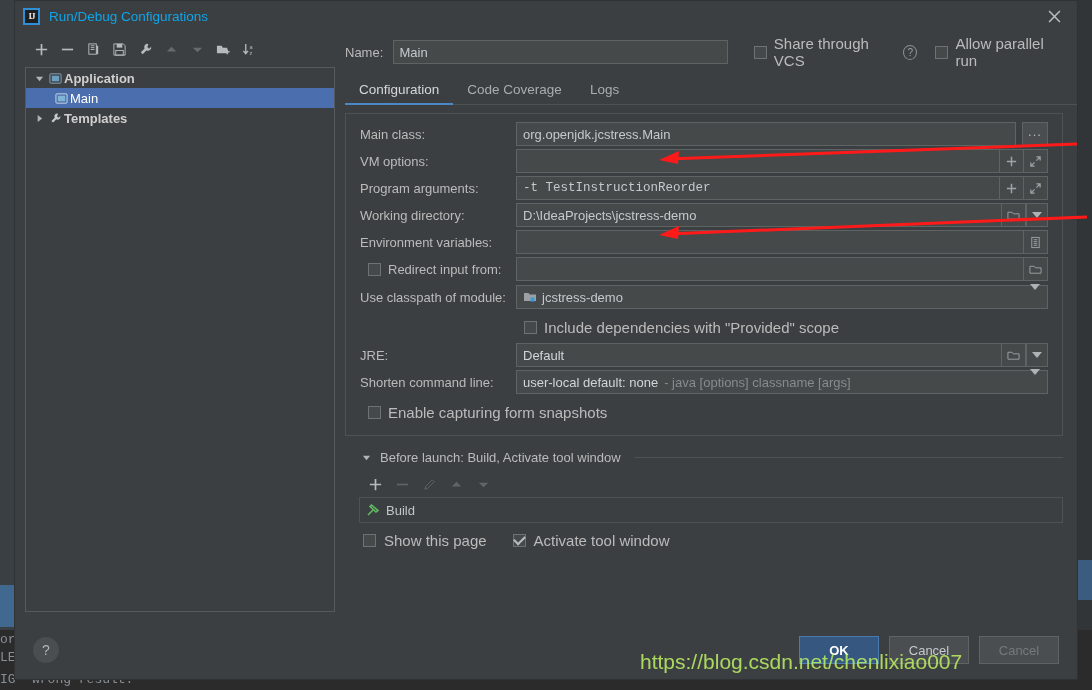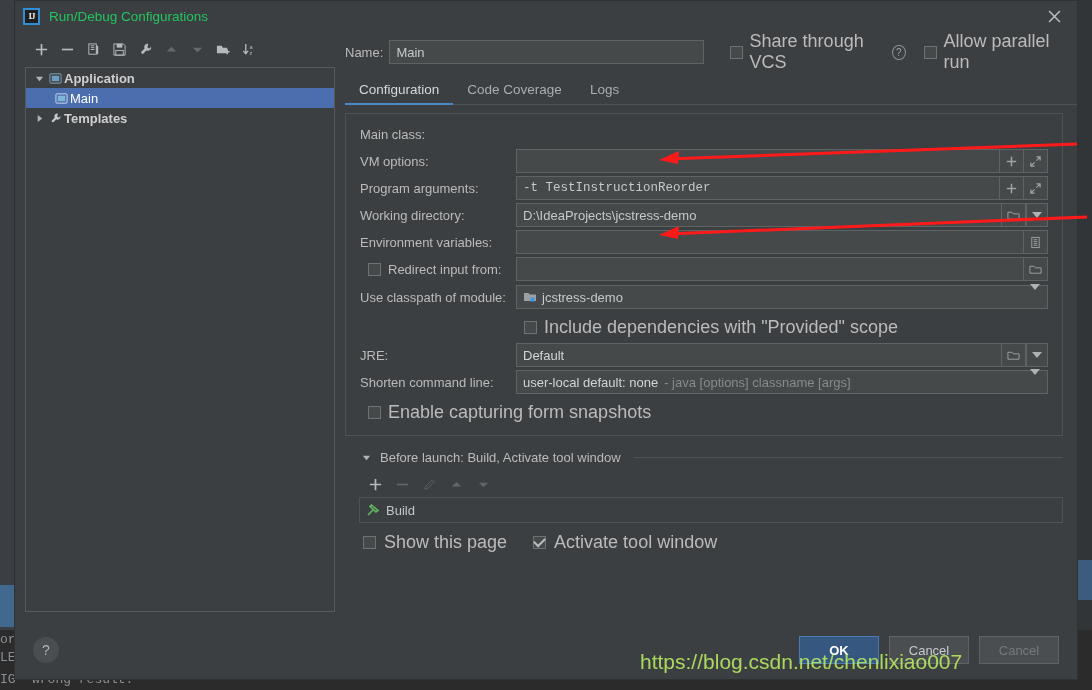--- a/index.html
+++ b/index.html
@@ -33,21 +33,21 @@
   }
 
   
   .titlebar { height: 30px; display:flex; align-items:center; padding-left:8px; position:relative; flex:0 0 30px; }
   .ij-logo {
     width: 17px; height: 17px; border: 2px solid #2f8fd6; background:#1f1f1f;
     display:flex; align-items:center; justify-content:center; margin-right:9px;
     font-size: 9px; font-weight: bold; color:#e8e8e8; letter-spacing:-1px;
     font-family:"Liberation Serif", serif;
   }
-  .title-text { font-size:13.5px; color:#22c55e; }
+  .title-text { font-size:13.5px; color:#0ea5e9; }
   .close-btn {
     position:absolute; right:0; top:0; width:46px; height:30px;
     display:flex; align-items:center; justify-content:center; cursor:pointer;
   }
   .close-btn svg { width:13px; height:13px; }
 
   
   .dlg-body { flex:1; display:flex; min-height:0; }
 
   
@@ -80,21 +80,21 @@
 
   .cbx {
     width:13px; height:13px; border:1px solid #6d7275; background:#45494a;
     flex:0 0 13px; display:flex; align-items:center; justify-content:center; cursor:pointer;
   }
   .cbx.checked::after {
     content:""; display:block; width:9px; height:5px;
     border-left:2px solid #b8bcbe; border-bottom:2px solid #b8bcbe;
     transform: rotate(-45deg) translate(1px,-1px);
   }
-  .cbx-label { font-size:18px; color:#bbbbbb; cursor:pointer; }
+  .cbx-label { font-size:15px; color:#bbbbbb; cursor:pointer; }
   .help-circle {
     width:15px; height:15px; border-radius:50%; border:1px solid #8d9194;
     font-size:10px; display:flex; align-items:center; justify-content:center;
     color:#9ea2a5; cursor:pointer;
   }
 
   
   .tabs { display:flex; align-items:flex-end; height:30px; border-bottom:1px solid #4e5254; }
   .tab { padding:0 14px 7px 14px; font-size:13.5px; color:#a9adb0; cursor:pointer; position:relative; }
   .tab.active { color:#d5d8da; }
@@ -319,20 +319,24 @@
       <div class="tabs">
         <div class="tab active">Configuration</div>
         <div class="tab">Code Coverage</div>
         <div class="tab">Logs</div>
       </div>
 
       <div class="form-panel">
 
         <div class="frow">
           <span class="flabel">Main class:</span>
+          <span class="fctl">
+            <input class="ij-input ftext" value="org.openjdk.jcstress.Main" style="">
+            <span class="ellipsis-btn">...</span>
+          </span>
         </div>
 
         <div class="frow">
           <span class="flabel">VM options:</span>
           <span class="fctl">
             <input class="ij-input ftext" value="" style="">
             <span class="inline-btns">
               <span class="ibtn">
                 <svg viewBox="0 0 14 14">
                     <path d="M7 2 V12 M2 7 H12" stroke="#9fa3a6" stroke-width="1.6" fill="none"></path>

